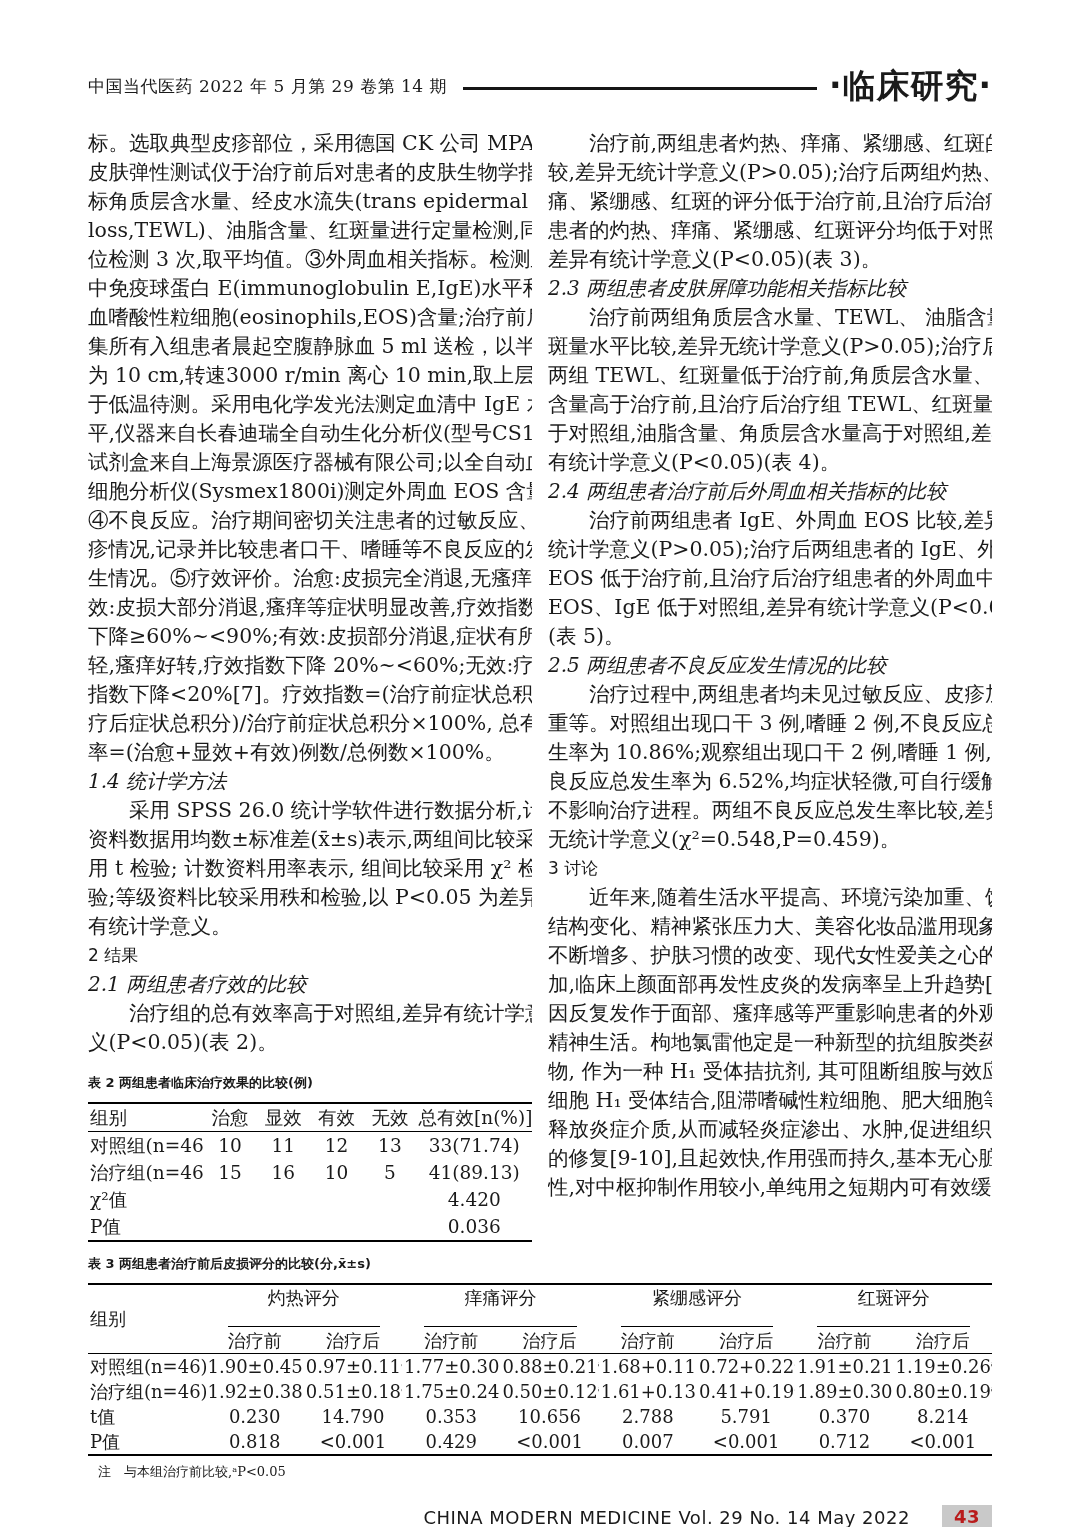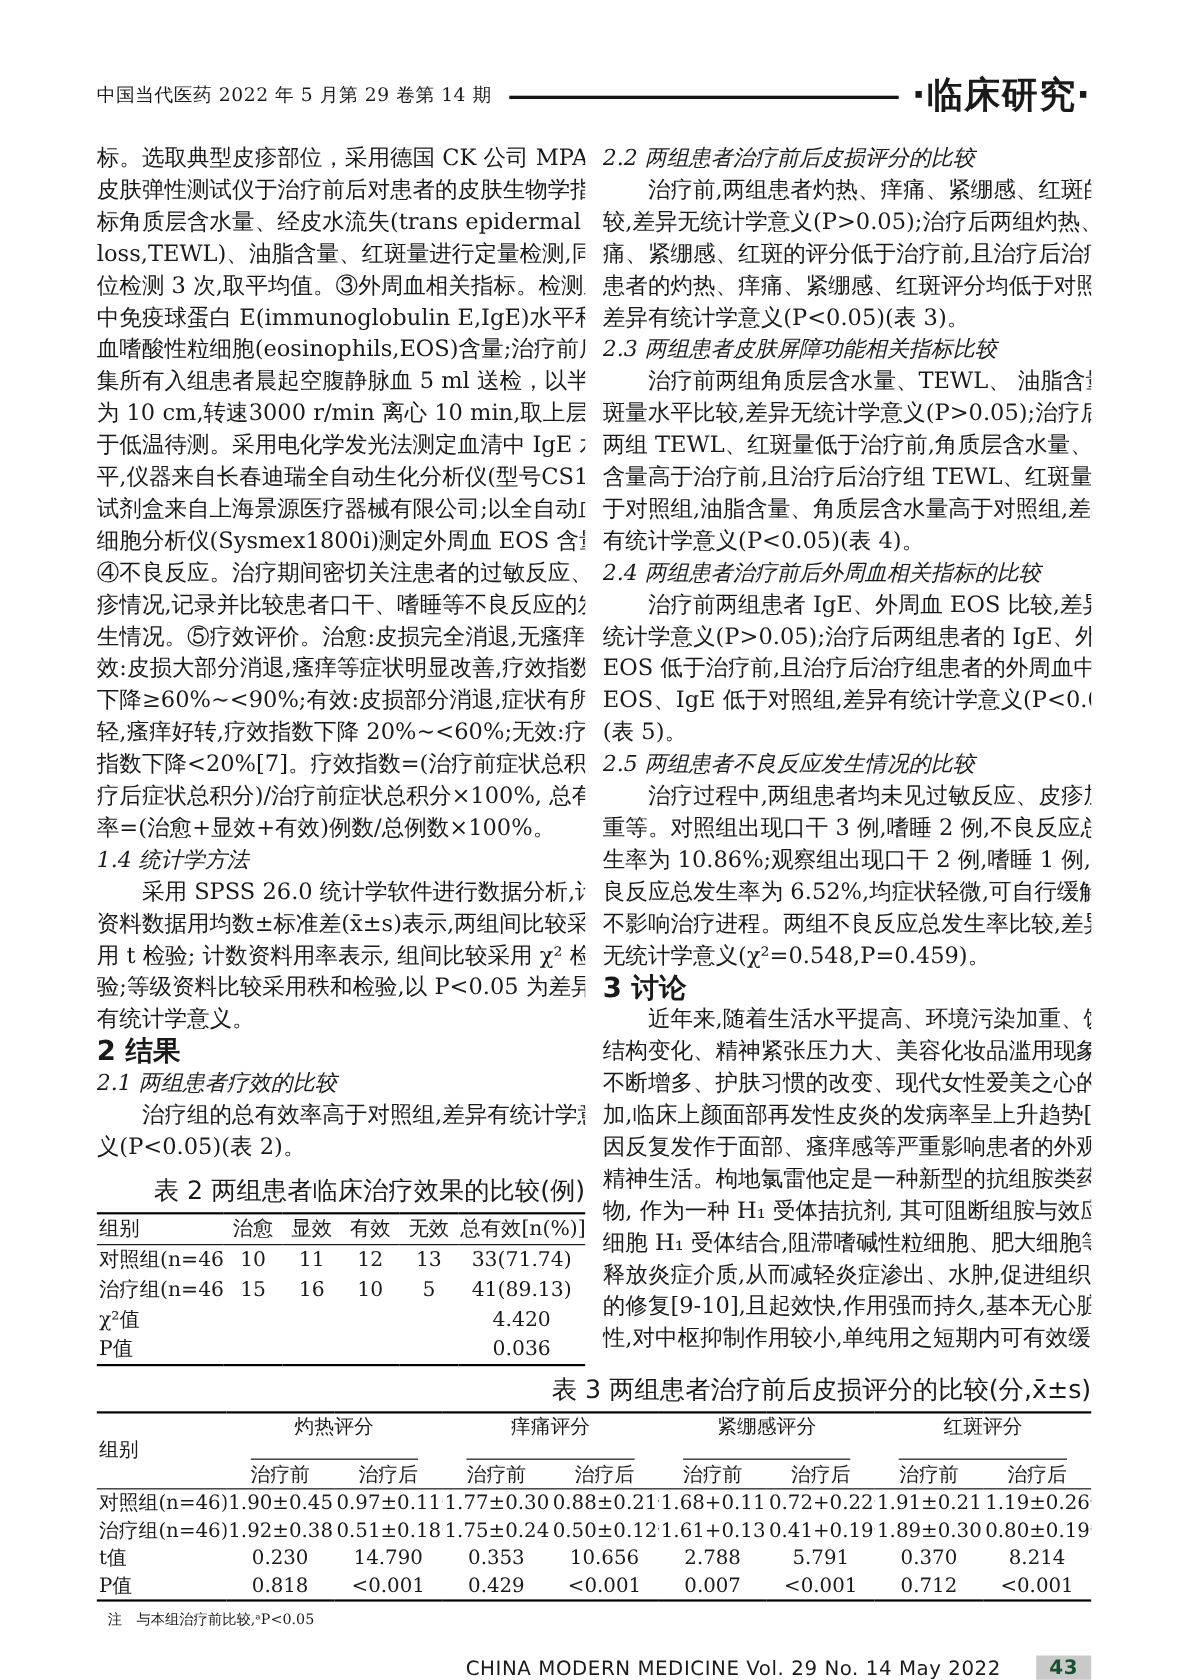--- a/index.html
+++ b/index.html
@@ -11,42 +11,42 @@
   
   .header-row{display:flex;align-items:center;margin-bottom:20px;}
   .journal-info{font-size:17px;white-space:nowrap;letter-spacing:0.5px;}
   .header-rule{flex:1;height:3px;background:#151515;margin:4px 12px 0 16px;}
   .column-label{font-size:33px;font-weight:bold;font-family:"DejaVu Sans", sans-serif;white-space:nowrap;letter-spacing:1px;}
   
   .columns{display:flex;gap:16px;}
   .col{width:444px;}
   .line{font-size:20.5px;line-height:29px;height:29px;white-space:nowrap;overflow:hidden;}
   .line.sub{font-style:italic;font-size:20px;}
-  .line.sec{font-family:"DejaVu Sans", sans-serif;font-weight:bold;font-size:25px;font-style:normal;}
-  
-  .tbl-title{text-align:right;font-weight:normal;font-size:23px;font-family:"DejaVu Sans", sans-serif;line-height:24px;margin-bottom:7px;white-space:nowrap;}
+  .line.sec{font-family:"DejaVu Sans", sans-serif;font-weight:normal;font-size:17px;font-style:normal;}
+  
+  .tbl-title{text-align:left;font-weight:bold;font-size:13px;font-family:"DejaVu Sans", sans-serif;line-height:24px;margin-bottom:7px;white-space:nowrap;}
   table{border-collapse:collapse;width:100%;table-layout:fixed;}
   th,td{font-weight:normal;padding:2.5px 2px;font-size:18.5px;line-height:22px;white-space:nowrap;overflow:hidden;}
   .c{text-align:center;} .l{text-align:left;}
   
   .t2-wrap{margin-top:14px;}
   .t2{border-top:2.5px solid #000;border-bottom:2.5px solid #000;}
   .t2 thead th{border-bottom:1.5px solid #000;}
   
   .t3-wrap{clear:both;margin-top:10px;}
   .t3{border-top:2.5px solid #000;border-bottom:2.5px solid #000;}
   .t3 th,.t3 td{font-size:18px;padding:1.5px 2px;line-height:22px;}
   .t3 th.rowhead{border-bottom:1.5px solid #000;text-align:left;vertical-align:middle;}
   .t3 tr.subhead th{border-bottom:1.5px solid #000;}
   .t3 .grp-line{border-bottom:1.5px solid #000;padding-bottom:17px;margin:0 20px;}
   .t3-note{font-size:13px;margin:7px 0 0 10px;white-space:nowrap;}
   
   .footer{display:flex;justify-content:flex-end;align-items:flex-end;gap:32px;margin-top:24px;
           font-family:"DejaVu Sans", sans-serif;font-size:18px;letter-spacing:0.5px;}
-  .page-num{background:#c9c9c9;color:#14532d;font-weight:bold;padding:1px 12px;}
+  .page-num{background:#c9c9c9;color:#b91c1c;font-weight:bold;padding:1px 12px;}
 </style>
 </head>
 <body>
 
 <div class="page">
 
   <div class="header-row">
     <span class="journal-info">中国当代医药  2022 年 5 月第 29 卷第 14 期</span>
     <span class="header-rule"></span>
     <span class="column-label">·临床研究·</span>
@@ -140,21 +140,20 @@
                 <td class="c"></td>
                 <td class="c"></td>
                 <td class="c"></td>
                 <td class="c">0.036</td>
               </tr>
             </tbody>
           </table>
       </div>
     </div>
     <div class="col" id="right-col">
-        <div class="line sub">2.2 两组患者治疗前后皮损评分的比较</div>
         <div class="line body">　　治疗前,两组患者灼热、痒痛、紧绷感、红斑的比</div>
         <div class="line body">较,差异无统计学意义(P&gt;0.05);治疗后两组灼热、痒</div>
         <div class="line body">痛、紧绷感、红斑的评分低于治疗前,且治疗后治疗组</div>
         <div class="line body">患者的灼热、痒痛、紧绷感、红斑评分均低于对照组,</div>
         <div class="line body">差异有统计学意义(P&lt;0.05)(表 3)。</div>
         <div class="line sub">2.3 两组患者皮肤屏障功能相关指标比较</div>
         <div class="line body">　　治疗前两组角质层含水量、TEWL、 油脂含量、红</div>
         <div class="line body">斑量水平比较,差异无统计学意义(P&gt;0.05);治疗后</div>
         <div class="line body">两组 TEWL、红斑量低于治疗前,角质层含水量、油脂</div>
         <div class="line body">含量高于治疗前,且治疗后治疗组 TEWL、红斑量低</div>

